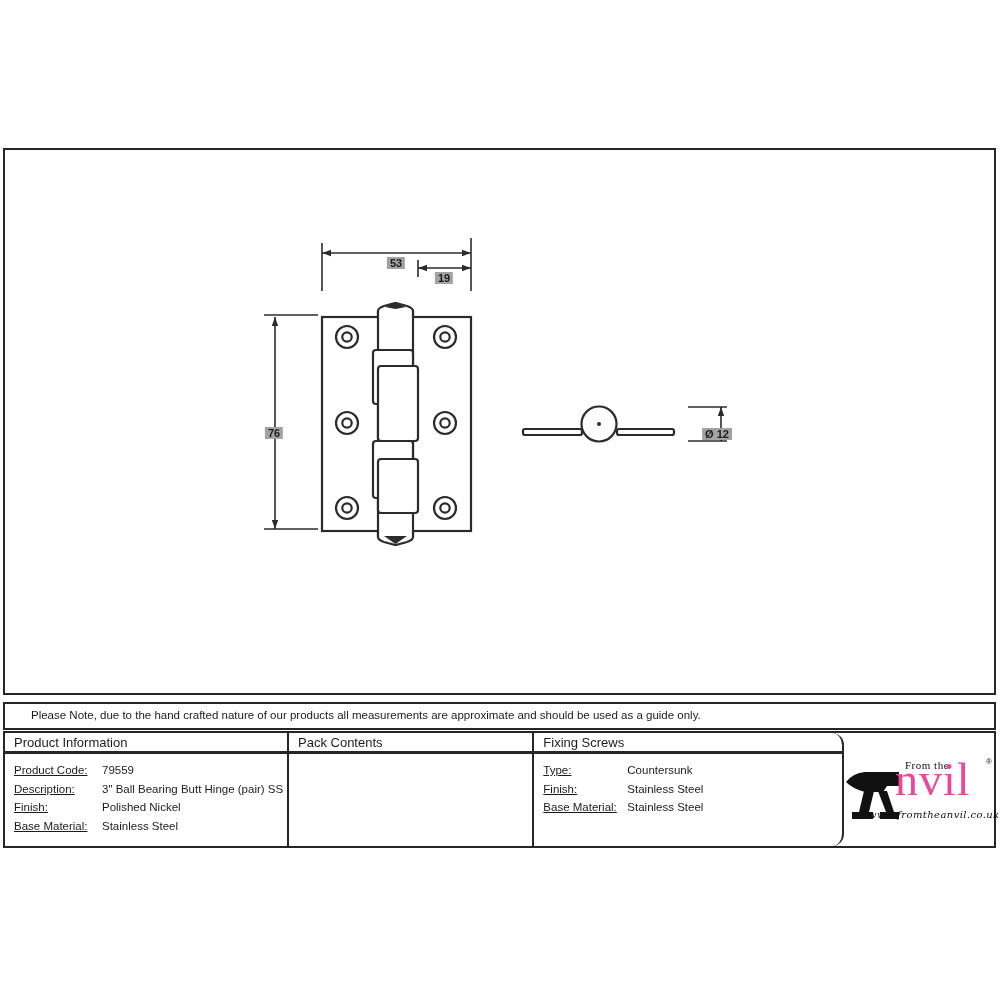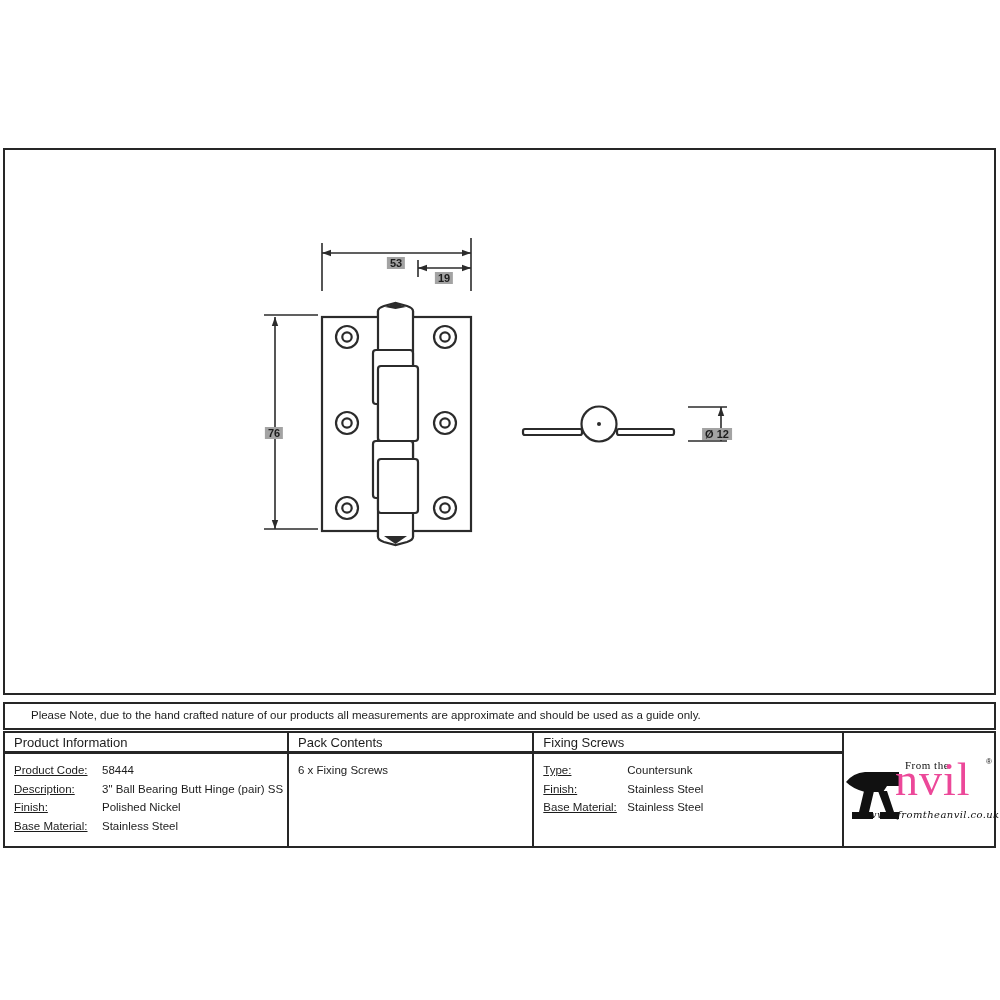--- a/index.html
+++ b/index.html
@@ -22,21 +22,21 @@
     font-size:11.5px; line-height:23px; padding-left:26px; white-space:nowrap; overflow:hidden;
   }
   .spec-table {
     position:absolute; left:3px; top:731px; width:993px; height:117px;
     border:2px solid #262626; box-sizing:border-box; background:#fff;
     display:flex; flex-direction:row; align-items:stretch;
   }
   .col { box-sizing:border-box; border-right:2px solid #262626; display:flex; flex-direction:column; }
   .col-1 { width:284px; }
   .col-2 { width:259px; }
-  .col-3 { width:327px; }
+  .col-3 { width:327px;border-radius:12px; }
   .col-logo { flex:1; border-right:none; display:flex; align-items:center; justify-content:center; }
   .col-header {
     box-sizing:border-box; height:21px; border-bottom:3px solid #262626;
     font-size:13px; line-height:18px; padding:1px 0 0 9px; white-space:nowrap;
   }
   .col-body { padding:7px 6px 0 9px; font-size:11.5px; }
   .spec-row { display:flex; line-height:18.5px; white-space:nowrap; }
   .spec-label { flex-shrink:0;text-decoration:underline; }
   .col-1 .spec-label { width:88px; }
   .col-3 .spec-label { width:84px; }
@@ -148,41 +148,40 @@
     <span>Please Note, due to the hand crafted nature of our products all measurements are approximate and should be used as a guide only.</span>
   </div>
 
   <div class="spec-table">
 
     <div class="col col-1">
       <div class="col-header">Product Information</div>
       <div class="col-body">
         <div class="spec-row">
           <span class="spec-label">Product Code:</span>
-          <span class="spec-value">58444</span>
+          <span class="spec-value">79559</span>
         </div>
         <div class="spec-row">
           <span class="spec-label">Description:</span>
           <span class="spec-value">3" Ball Bearing Butt Hinge (pair) SS</span>
         </div>
         <div class="spec-row">
           <span class="spec-label">Finish:</span>
           <span class="spec-value">Polished Nickel</span>
         </div>
         <div class="spec-row">
           <span class="spec-label">Base Material:</span>
           <span class="spec-value">Stainless Steel</span>
         </div>
       </div>
     </div>
 
     <div class="col col-2">
       <div class="col-header">Pack Contents</div>
       <div class="col-body">
-        <div class="pack-item">6 x Fixing Screws</div>
       </div>
     </div>
 
     <div class="col col-3">
       <div class="col-header">Fixing Screws</div>
       <div class="col-body">
         <div class="spec-row">
           <span class="spec-label">Type:</span>
           <span class="spec-value">Countersunk</span>
         </div>

